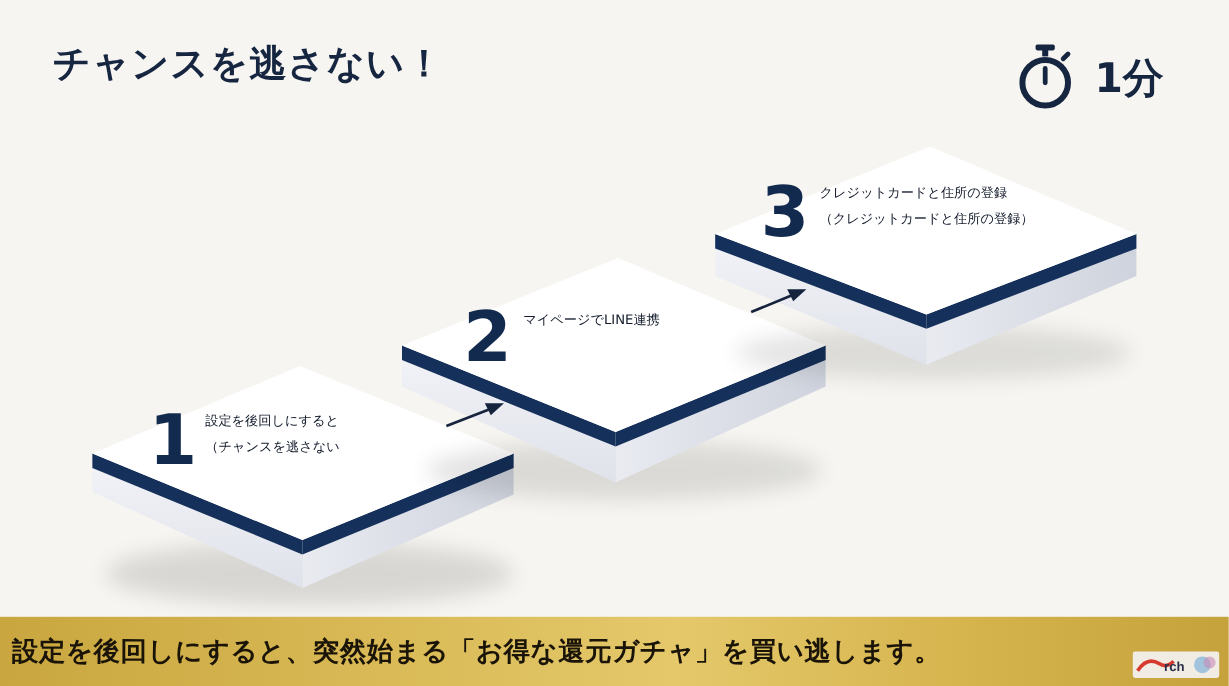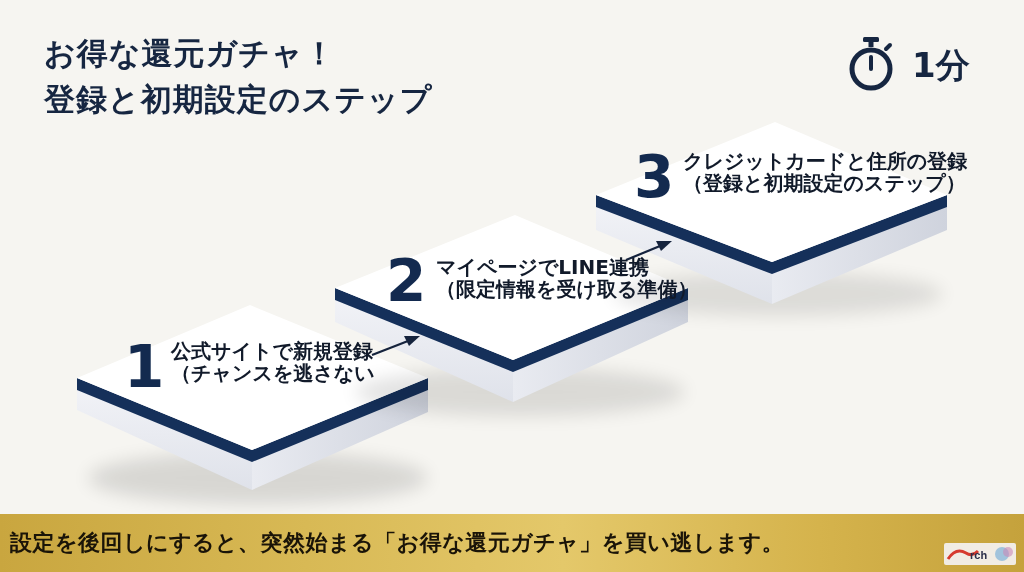--- a/index.html
+++ b/index.html
@@ -3,33 +3,32 @@
 <meta charset="utf-8">
 <style>
   html,body{margin:0;padding:0;}
   body{width:1024px;height:572px;overflow:hidden;position:relative;
        background:#f6f5f1;font-family:"DejaVu Sans","Liberation Sans",sans-serif;color:#14233d;}
   .title{position:absolute;left:44px;top:30px;font-weight:bold;font-size:31px;line-height:46px;letter-spacing:1px;color:#162641;}
   .timer{position:absolute;left:846px;top:35px;display:flex;align-items:center;gap:16px;}
   .timer-text{font-weight:bold;font-size:34px;color:#162641;}
   svg.stage{position:absolute;left:0;top:0;}
   .step-num{position:absolute;font-weight:bold;font-size:58px;color:#132a4f;line-height:1;}
-  .step-text{position:absolute;font-weight:bold;font-size:20px;line-height:22px;color:#111a2a;white-space:nowrap;}
+  .step-text{position:absolute;font-weight:normal;font-size:11px;line-height:22px;color:#111a2a;white-space:nowrap;}
   .banner{position:absolute;left:0;top:514px;width:1024px;height:58px;
           background:linear-gradient(90deg,#c9a63f 0%,#d8b955 30%,#e4c86a 55%,#d5b34c 80%,#c5a23c 100%);
           display:flex;align-items:center;justify-content:flex-start;}
   .banner-text{font-weight:bold;font-size:22px;color:#1a1408;letter-spacing:0.5px;margin-left:10px;}
   .logo{position:absolute;left:944px;top:543px;width:72px;height:22px;background:#f1ece4;border-radius:2px;overflow:hidden;}
 </style>
 </head>
 <body>
 
 <div class="title">
-  <div>お得な還元ガチャ！</div>
-  <div>登録と初期設定のステップ</div>
+  <div>チャンスを逃さない！</div>
 </div>
 
 <div class="timer">
   <span>
     <svg width="50" height="58" viewBox="0 0 50 58">
       <rect x="17" y="2" width="16" height="5" rx="1.5" fill="#162641"></rect>
       <rect x="22.5" y="5" width="5" height="7" fill="#162641"></rect>
       <line x1="40" y1="14" x2="44" y2="10" stroke="#162641" stroke-width="4" stroke-linecap="round"></line>
       <circle cx="25" cy="34" r="19" fill="none" stroke="#162641" stroke-width="5"></circle>
       <line x1="25" y1="22" x2="25" y2="34" stroke="#162641" stroke-width="4" stroke-linecap="round"></line>
@@ -85,34 +84,33 @@
     <polygon points="420,336 404,336 409,346" fill="#15233d"></polygon>
   </g>
   <g>
     <line x1="626" y1="260" x2="660" y2="246" stroke="#15233d" stroke-width="2.2"></line>
     <polygon points="672,241 656,241 661,251" fill="#15233d"></polygon>
   </g>
 </svg>
 
 <div class="step-num" style="left:124px;top:338px;">1</div>
 <div class="step-text" style="left:171px;top:340px;">
-  <div>公式サイトで新規登録</div>
+  <div>設定を後回しにすると</div>
   <div>（チャンスを逃さない</div>
 </div>
 
 <div class="step-num" style="left:386px;top:252px;">2</div>
 <div class="step-text" style="left:436px;top:256px;">
   <div>マイページでLINE連携</div>
-  <div>（限定情報を受け取る準備）</div>
 </div>
 
 <div class="step-num" style="left:634px;top:148px;">3</div>
 <div class="step-text" style="left:683px;top:150px;">
   <div>クレジットカードと住所の登録</div>
-  <div>（登録と初期設定のステップ）</div>
+  <div>（クレジットカードと住所の登録）</div>
 </div>
 
 <div class="banner">
   <span class="banner-text">設定を後回しにすると、突然始まる「お得な還元ガチャ」を買い逃します。</span>
 </div>
 
 <div class="logo">
   <svg width="72" height="22" viewBox="0 0 72 22">
     <path d="M4 16 Q12 4 22 10 Q28 14 34 8" stroke="#d63a2f" stroke-width="3" fill="none"></path>
     <text x="26" y="16" font-size="11" font-weight="bold" fill="#2b2f4a" font-family="Liberation Sans, sans-serif">rch</text>

